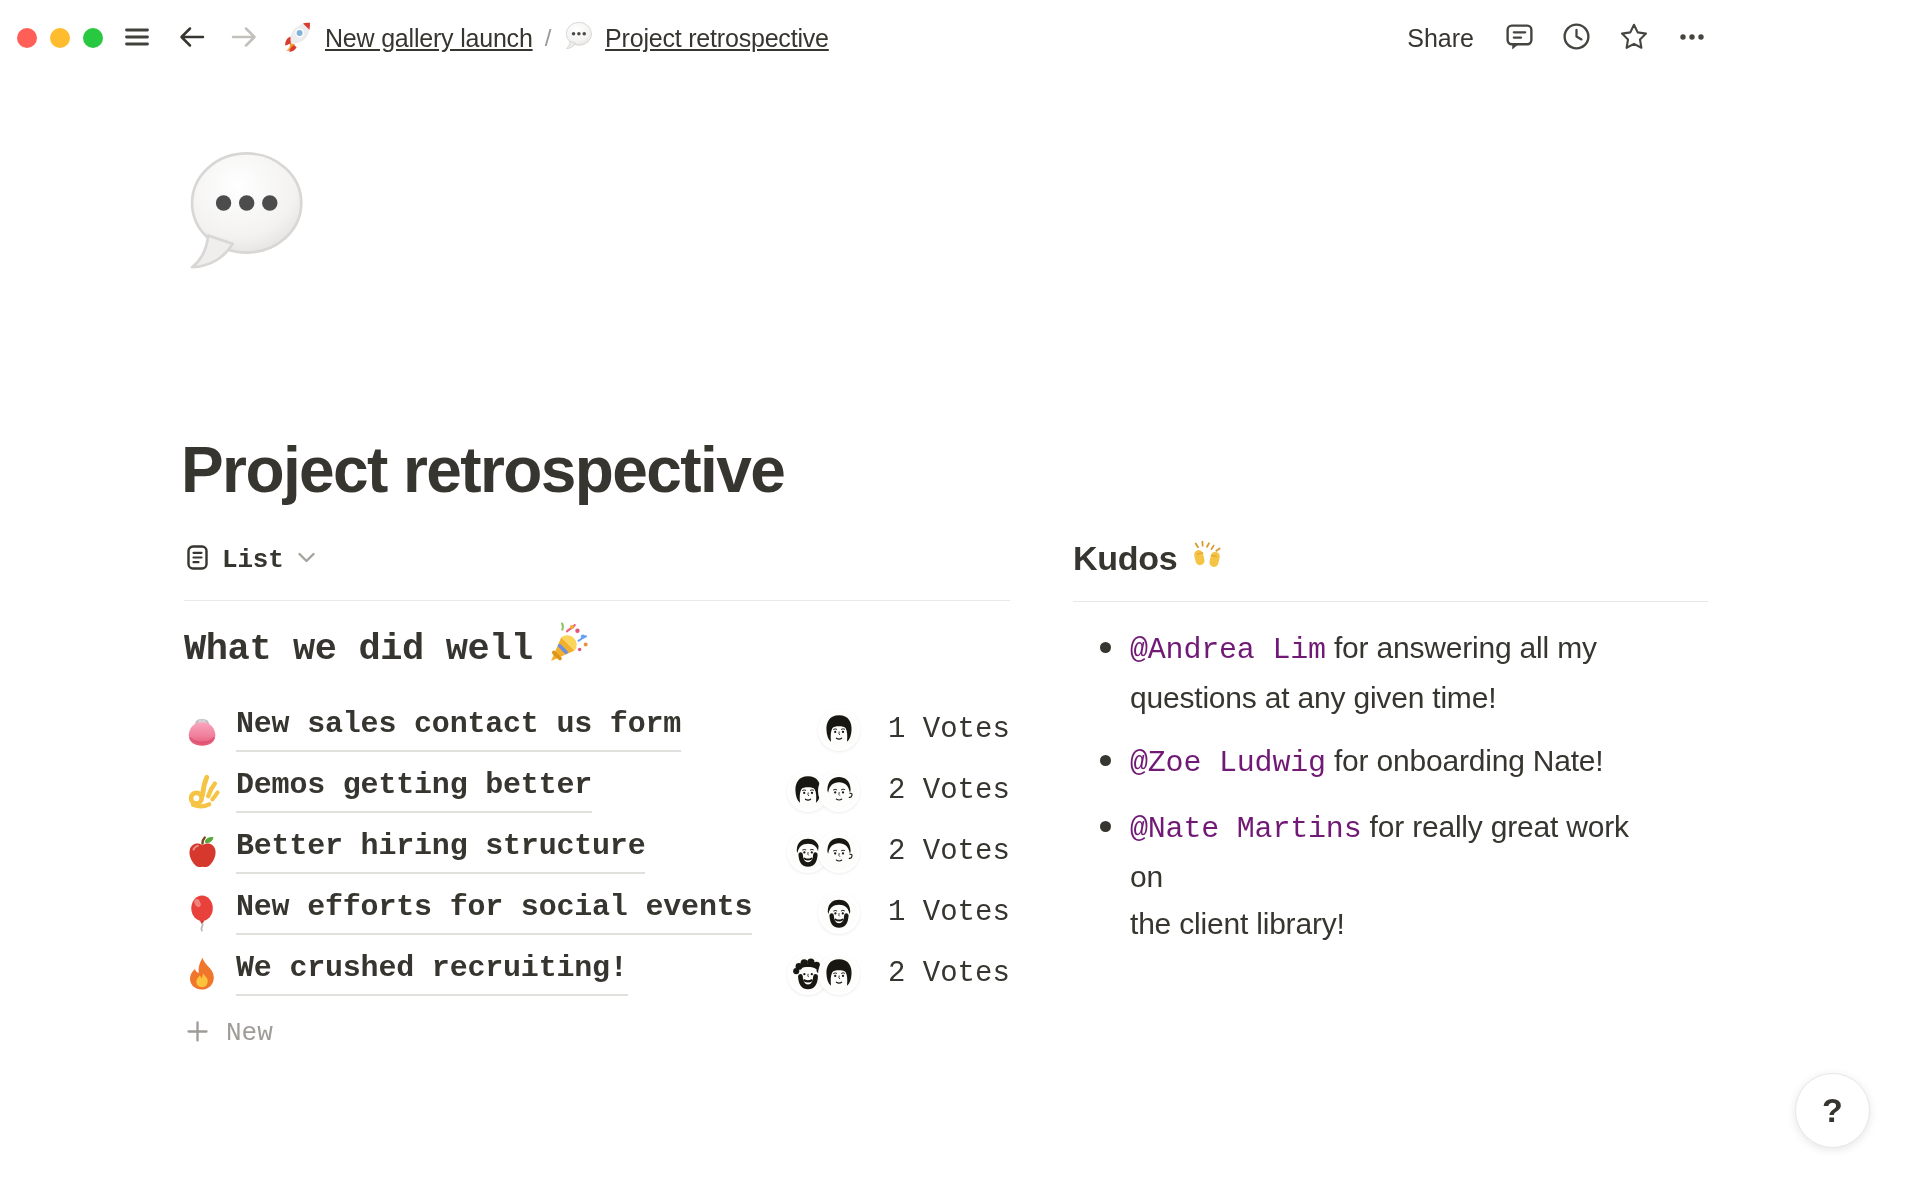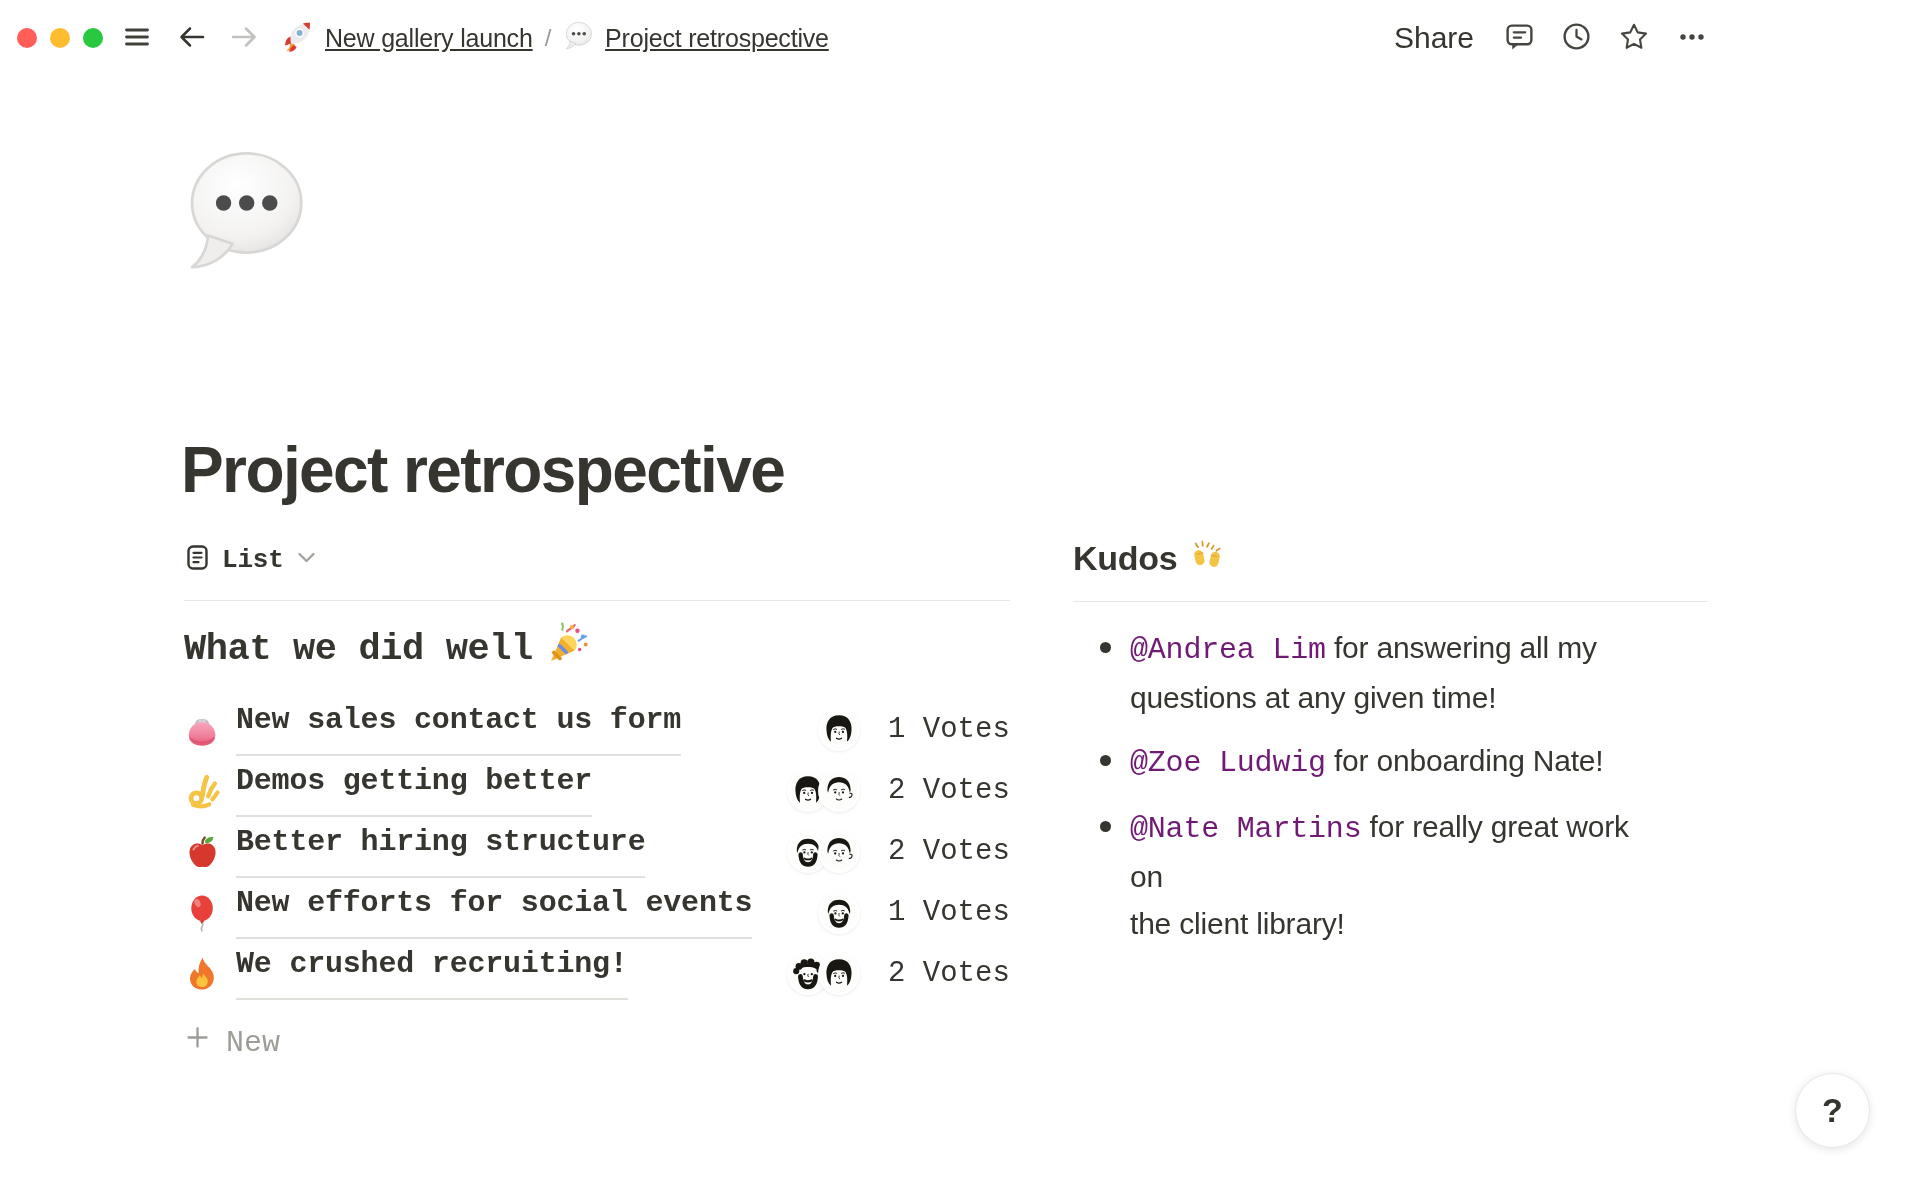--- a/index.html
+++ b/index.html
@@ -14,43 +14,43 @@
   .light.yellow{background:#febc2e;}
   .light.green{background:#28c840;}
   .tb-btn{display:flex;align-items:center;justify-content:center;background:none;border:none;padding:0;cursor:pointer;}
   .hamburger{margin-left:20px;}
   .nav-back{margin-left:26px;}
   .nav-fwd{margin-left:22px;}
   .breadcrumb{display:flex;align-items:center;margin-left:22px;font-size:25px;letter-spacing:-0.2px;}
   .crumb{display:flex;align-items:center;gap:11px;cursor:pointer;text-decoration:underline;}
   .crumb-sep{color:#9b9a97;margin:0 12px;font-size:24px;}
   .tb-right{margin-left:auto;display:flex;align-items:center;gap:26px;margin-right:212px;}
-  .share{font-size:30px;color:#37352f;background:none;border:none;cursor:pointer;padding:0 4px;}
+  .share{font-size:25px;color:#37352f;background:none;border:none;cursor:pointer;padding:0 4px;}
 
   
   .page-icon{position:absolute;left:178px;top:142px;width:134px;height:140px;cursor:pointer;}
   .page-title{position:absolute;left:181px;top:390px;font-size:64px;font-weight:700;letter-spacing:-1.6px;color:#37352f;}
 
   
   .db{position:absolute;left:184px;top:540px;width:826px;font-family:Liberation Mono, monospace;}
   .view-tab{display:flex;align-items:center;gap:11px;height:40px;cursor:pointer;width:max-content;}
   .view-label{font-size:26px;font-weight:700;letter-spacing:-0.2px;}
   .divider{margin-top:20px;height:1px;background:#e9e8e5;}
   .section-heading{margin-top:24px;height:48px;display:flex;align-items:center;font-size:37px;font-weight:700;letter-spacing:-0.4px;}
   .section-heading .h-emoji{margin-left:12px;}
   .rows{margin-top:26px;}
   .db-row{display:flex;align-items:center;height:61px;}
   .row-emoji{width:52px;display:flex;align-items:center;}
-  .row-title{font-size:30px;font-weight:600;letter-spacing:-0.2px;border-bottom:2px solid #e1e0dc;padding-bottom:17px;cursor:pointer;}
+  .row-title{font-size:30px;font-weight:600;letter-spacing:-0.2px;border-bottom:2px solid #e1e0dc;padding-bottom:9px;cursor:pointer;}
   .row-spacer{flex:1;}
   .avatars{display:flex;align-items:center;}
   .avatar{width:38px;height:38px;border-radius:50%;background:#fff;box-shadow:0 0 0 2px #ffffff,0 1px 4px rgba(0,0,0,0.22);}
   .avatar + .avatar{margin-left:-7px;}
   .row-votes{width:122px;margin-left:30px;font-size:29px;color:#37352f;white-space:nowrap;}
-  .new-row{margin-top:14px;display:flex;align-items:flex-end;gap:15px;height:42px;color:#9e9c96;font-size:30px;cursor:pointer;width:max-content;}
+  .new-row{margin-top:14px;display:flex;align-items:flex-start;gap:15px;height:42px;color:#9e9c96;font-size:26px;cursor:pointer;width:max-content;}
 
   
   .kudos{position:absolute;left:1073px;top:535px;width:635px;}
   .kudos-heading{height:46px;display:flex;align-items:center;font-size:34px;font-weight:700;letter-spacing:-0.3px;}
   .kudos-heading .h-emoji{margin-left:12px;}
   .kudos-list{margin:22px 0 0 0;padding:0;list-style:none;}
   .kudos-item{position:relative;padding-left:57px;width:521px;font-size:30px;line-height:47px;letter-spacing:-0.2px;white-space:pre-line;margin-bottom:16px;}
   .kudos-item::before{content:"";position:absolute;left:27px;top:18px;width:11px;height:11px;border-radius:50%;background:#37352f;}
   .mention{color:#701a75;cursor:pointer;font-family:Liberation Mono, monospace;}
 

